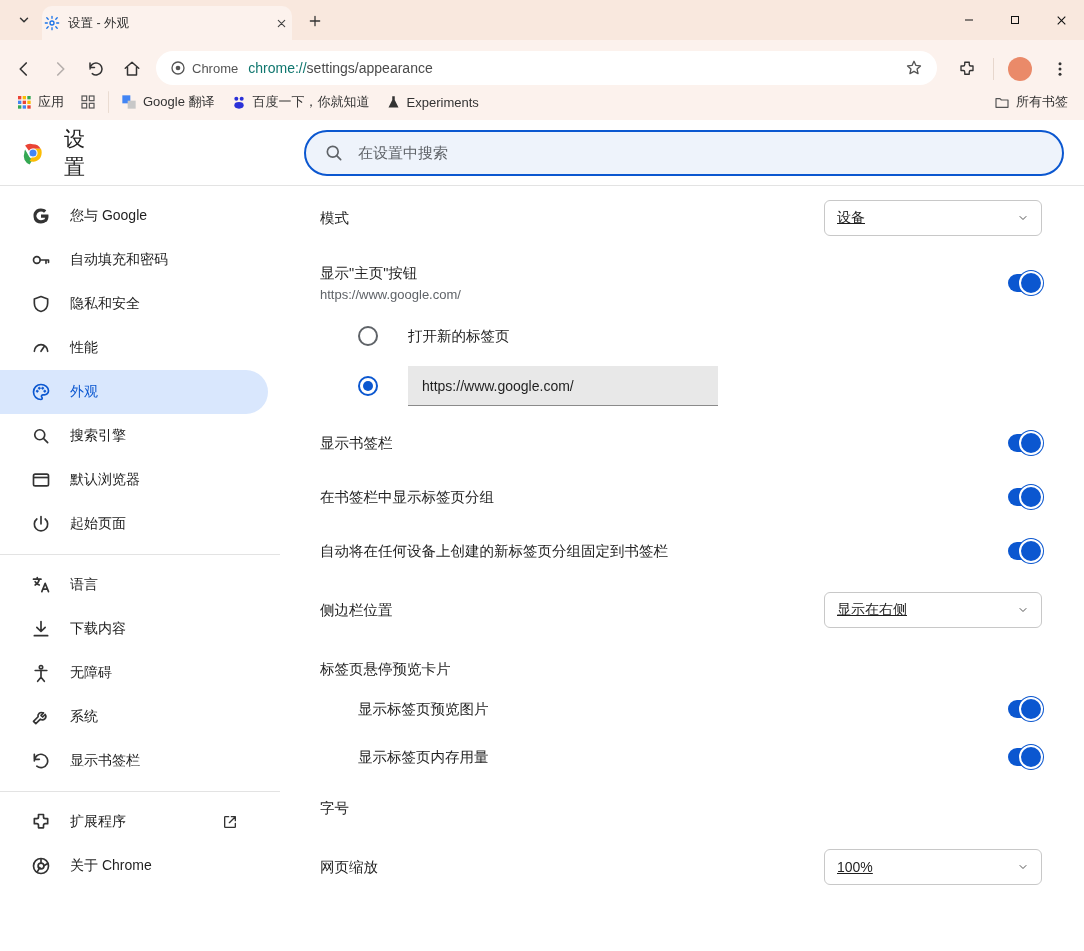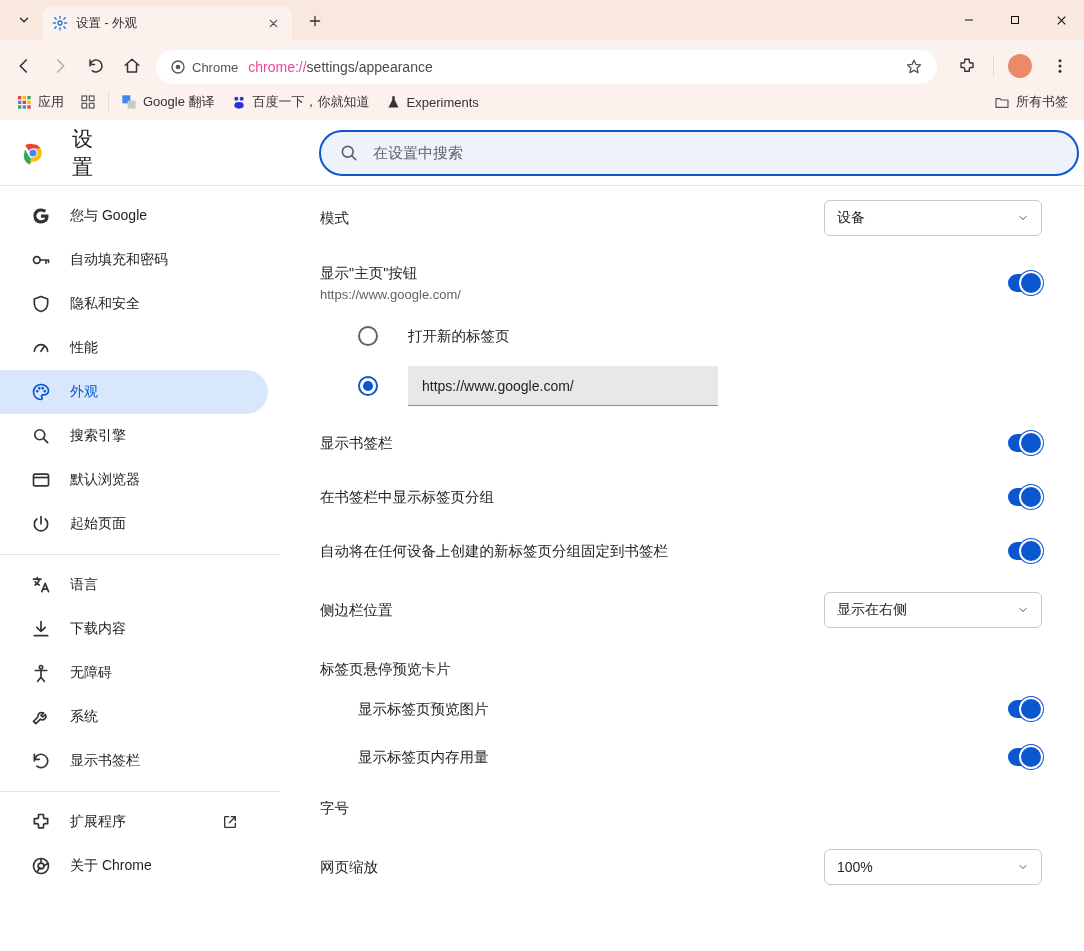--- a/index.html
+++ b/index.html
@@ -2,42 +2,42 @@
 <html><head>
 <meta charset="utf-8">
 <style>
   * { box-sizing: border-box; }
   html, body { margin: 0; padding: 0; font-family: "Segoe UI", "Microsoft YaHei", Arial, sans-serif; font-size: 14px; color: #1f1f1f; background: #fff; width: 1084px; height: 951px; overflow: hidden; }
   svg { display: block; }
 
   
   .titlebar { height: 40px; background: #f9e8de; display: flex; align-items: flex-end; padding-left: 6px; }
   .tab-dropdown-btn { width: 28px; height: 28px; display: flex; align-items: center; justify-content: center; margin: 0 4px 6px 4px; cursor: pointer; }
-  .tab { background: #fcf2ed; border-radius: 10px 10px 0 0; height: 34px; width: 250px; display: flex; align-items: center; padding: 0 10px; gap: 8px; font-size: 12.5px; color: #333; position: relative; }
+  .tab { background: #fcf2ed; border-radius: 10px 10px 0 0; height: 34px; width: 250px; display: flex; align-items: center; padding: 0 2px; gap: 8px; font-size: 12.5px; color: #333; position: relative; }
   .tab .tab-close { margin-left: auto; width: 18px; height: 18px; display:flex; align-items:center; justify-content:center; cursor:pointer; }
   .new-tab-btn { width: 30px; height: 30px; display:flex; align-items:center; justify-content:center; margin-left: 8px; margin-bottom: 4px; cursor:pointer; }
   .win-controls { margin-left: auto; display:flex; height: 100%; }
   .win-btn { width: 46px; height: 40px; display:flex; align-items:center; justify-content:center; cursor:pointer; }
 
-  .toolbar { height: 44px; background: #fcf2ed; display:flex; align-items:flex-end; padding: 0 6px; gap: 0; }
+  .toolbar { height: 44px; background: #fcf2ed; display:flex; align-items:flex-start; padding: 11px 6px; gap: 0; }
   .tb-icon { width: 36px; height: 36px; display:flex; align-items:center; justify-content:center; border-radius:50%; cursor:pointer; }
   .omnibox { flex: 1; height: 34px; background: #fff; border-radius: 17px; display:flex; align-items:center; padding: 0 14px; gap: 10px; margin: 0 6px; }
   .omnibox .chrome-chip { display:flex; align-items:center; gap:6px; font-size:13px; color:#555; }
   .omnibox .url { font-size: 14px; color: #4b4b4b; }
-  .omnibox .url .gray { color: #ec4899; }
+  .omnibox .url .gray { color: #0f766e; }
   .tb-right { display:flex; align-items:center; gap:4px; margin-left:6px; }
   .tb-divider { width:1px; height:22px; background:#e7d7cd; margin:0 4px; }
 
   .bookmarks-bar { height: 36px; background: #fcf2ed; display:flex; align-items:center; padding: 0 8px; border-bottom: 0; }
   .bm-item { display:flex; align-items:center; gap:6px; padding: 4px 8px; font-size: 13px; color:#333; cursor:pointer; border-radius:6px; }
   .bm-spacer { flex:1; }
 
   
   .content-area { position: absolute; left:0; right:0; top: 120px; bottom:0; background:#fff; }
-  .settings-header { height: 66px; display:flex; align-items:center; padding: 0 20px; border-bottom: 1px solid #e3e3e3; gap: 26px; }
+  .settings-header { height: 66px; display:flex; align-items:center; padding: 0 20px; border-bottom: 1px solid #e3e3e3; gap: 18px; }
   .settings-title { font-size: 21px; color:#1f1f1f; font-weight: 400; }
   .search-wrap { margin-left: 200px; flex:0 0 760px; }
   .search-box { height: 46px; border: 2px solid #0b57d0; border-radius: 23px; background:#eef3fb; display:flex; align-items:center; padding: 0 18px; gap: 12px; }
   .search-box input { flex:1; border:none; outline:none; background:transparent; font-size:15px; color:#1f1f1f; }
   .search-box input::placeholder { color:#5f6368; }
 
   .settings-body { position:absolute; top:66px; left:0; right:0; bottom:0; display:flex; }
   .sidebar { width: 280px; padding: 8px 0 0 0; overflow:hidden; }
   .side-item { display:flex; align-items:center; gap: 18px; height:44px; padding: 0 30px; font-size:14px; color:#1f1f1f; cursor:pointer; border-radius: 0 22px 22px 0; margin-right: 12px; }
   .side-item.active { background:#d9e7fd; color:#0b57d0; }
@@ -45,21 +45,21 @@
   .side-icon { width:22px; height:22px; display:flex; align-items:center; justify-content:center; }
   .side-divider { height:1px; background:#e3e3e3; margin: 8px 0 8px 0; }
   .side-item .ext-link { margin-left:auto; }
 
   .main { flex:1; overflow:hidden; position:relative; }
   .setting-panel { position:absolute; left:18px; right:20px; top:0; }
   .setting-row { display:flex; align-items:center; min-height:54px; padding: 14px 22px; justify-content:space-between; font-size:14.5px; }
   .setting-row.sub { padding-left: 60px; min-height:48px; }
   .setting-row .row-text .sub-text { font-size:13px; color:#5f6368; margin-top:4px; }
 
-  .select { width:218px; height:36px; border:1px solid #c8c8c8; border-radius:6px; background:#fff; display:flex; align-items:center; justify-content:space-between; padding:0 12px; font-size:14px; cursor:pointer; color:#1f1f1f; }
+  .select { width:218px; height:36px; border:1px solid #c8c8c8; border-radius:6px; background:#fff; display:flex; align-items:center; justify-content:space-between; padding:0 12px; font-size:14px; cursor:pointer; color:#1f1f1f;text-decoration:underline; }
 
   .toggle { width:34px; height:18px; border-radius:9px; background:#0b57d0; position:relative; cursor:pointer; }
   .toggle::after { content:""; position:absolute; right:-1px; top:-3px; width:24px; height:24px; border-radius:50%; background:#0b57d0; border:2px solid #fff; box-sizing:border-box; box-shadow: 0 0 0 1px #0b57d0; }
 
   .radio-row { display:flex; align-items:center; gap:30px; padding: 10px 22px 10px 60px; font-size:14.5px; }
   .radio { width:20px; height:20px; border-radius:50%; border:2px solid #5f6368; display:flex; align-items:center; justify-content:center; cursor:pointer; flex-shrink:0; }
   .radio.checked { border-color:#0b57d0; }
   .radio.checked::after { content:""; width:10px; height:10px; border-radius:50%; background:#0b57d0; }
   .radio-input { flex:0 0 310px; height:40px; background:#e8e8e8; border-bottom:1px solid #8a8a8a; display:flex; align-items:center; padding:0 14px; font-size:14px; color:#1f1f1f; }
 

